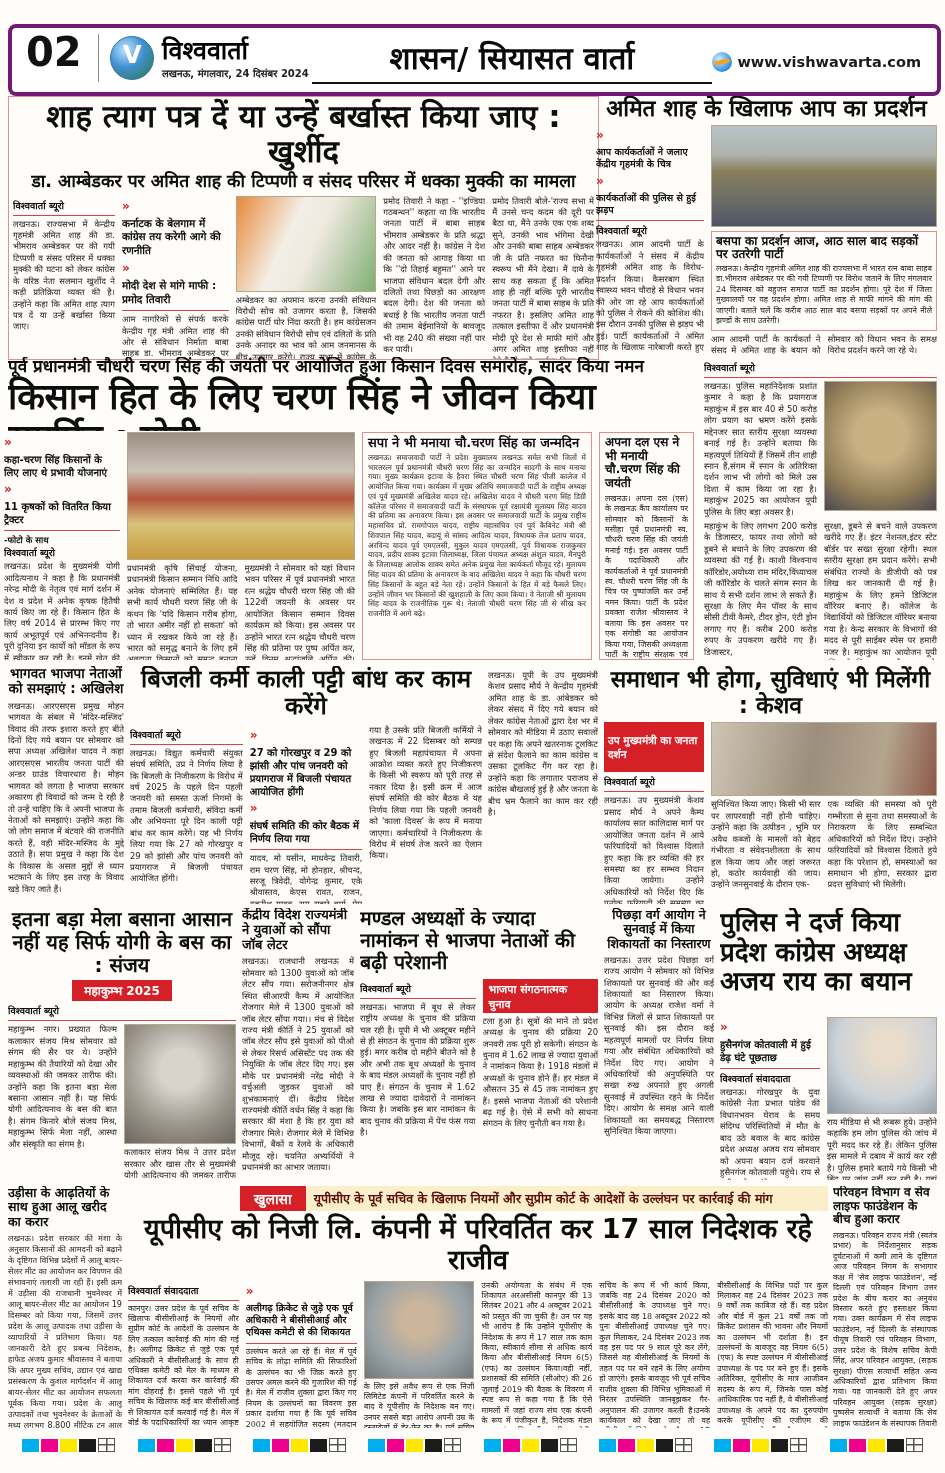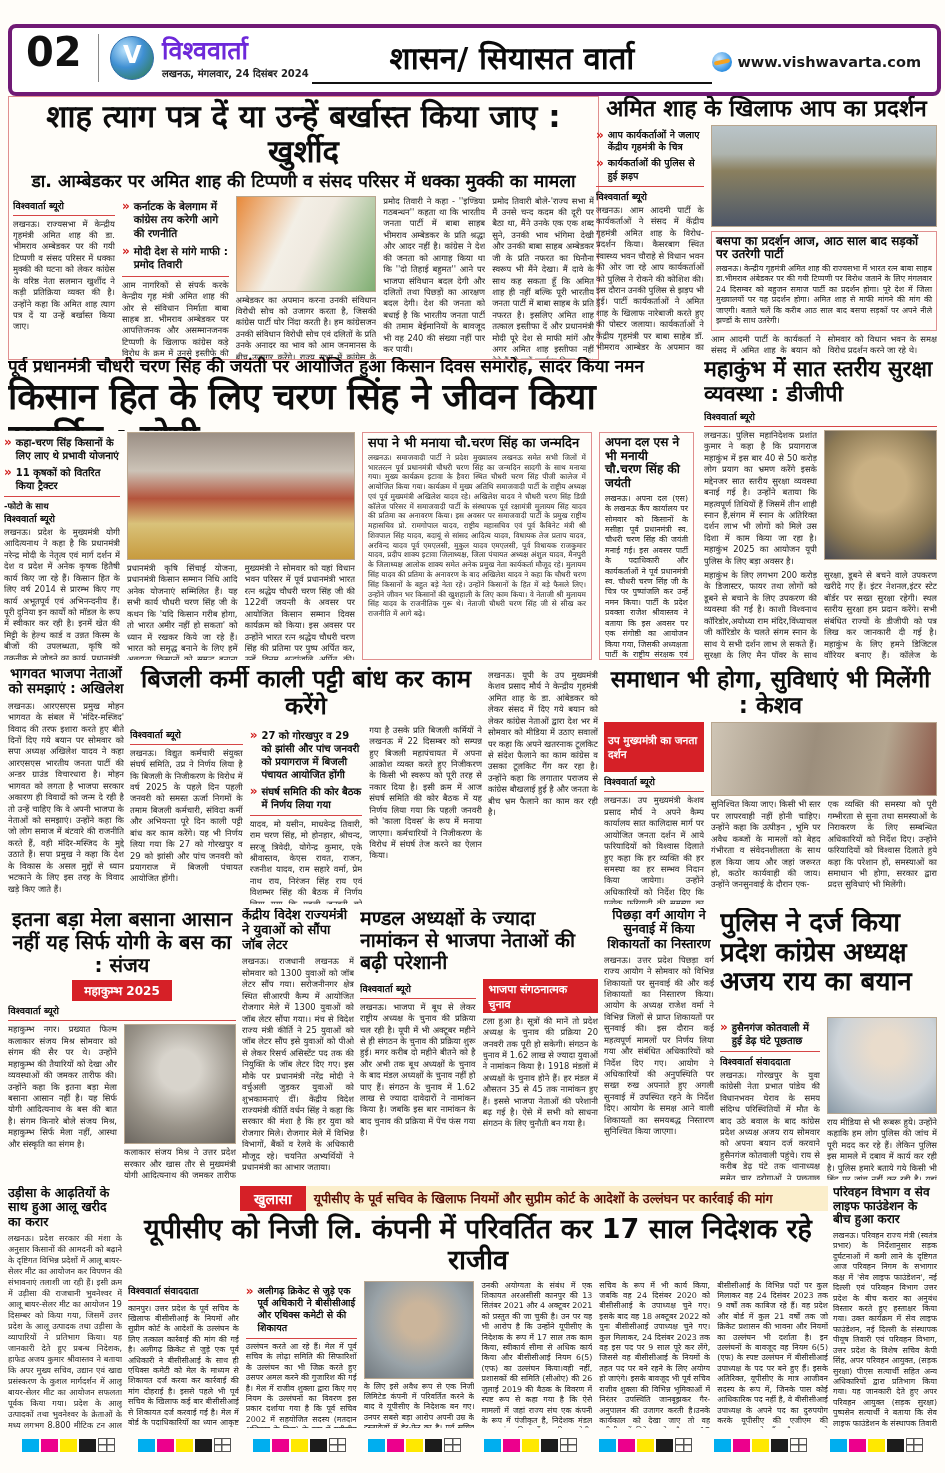--- a/index.html
+++ b/index.html
@@ -4,35 +4,35 @@
 <style>
   html,body{margin:0;padding:0;background:#d9d9d9;font-family:"DejaVu Sans","Liberation Sans",sans-serif;}
   .page{position:relative;width:945px;height:1473px;margin:0 auto;background:#fffdf9;color:#141414;overflow:hidden;}
   .abs{position:absolute;overflow:hidden;}
   .hd{font-weight:bold;color:#0d0d0d;line-height:1.14;}
   .center{text-align:center;}
   .p{font-size:8.4px;line-height:1.36;text-align:justify;color:#1f1f1f;}
   .psm{font-size:7.9px;line-height:1.32;text-align:justify;color:#1f1f1f;}
   .byline{font-size:9.5px;font-weight:bold;color:#101010;margin:3px 0 2px;}
   .redline{height:1px;background:#d64545;margin:3px 0;}
-  .bullet{display:flex;gap:4px;font-size:10.5px;font-weight:bold;line-height:1.3;margin:4px 0;color:#101010;}
+  .bullet{display:flex;gap:4px;font-size:10.5px;font-weight:bold;line-height:1.3;margin:4px 0;color:#101010;flex-direction:column;}
   .bullet .bm{color:#d1201f;font-size:12px;line-height:1.1;flex:0 0 auto;}
   .bullet .bm::before{content:"»";}
   .box{border:1px solid #e08f8f;background:#fffdf9;}
   .photo{border:1px solid #b9a68e;}
   .label-red{background:#d62027;color:#fff;font-weight:bold;display:inline-block;padding:2px 12px;font-size:12px;}
   .cols{display:flex;gap:7px;}
   .col{flex:1;min-width:0;overflow:hidden;}
   
   .mast{position:absolute;left:8px;top:24px;width:925px;height:64px;border:4px solid #701a75;border-radius:8px;background:#fff;}
   .pagenum{position:absolute;left:14px;top:4px;font-size:40px;font-weight:bold;color:#111;line-height:1;}
   .mast-div{position:absolute;left:86px;top:6px;width:1px;height:48px;background:#8a8a8a;}
   .logo-circle{position:absolute;left:98px;top:8px;width:42px;height:42px;border-radius:50%;background:radial-gradient(circle at 35% 30%,#bfe6ff 0%,#3f8fd2 45%,#2f7a3e 100%);border:1px solid #2f6fae;}
   .logo-v{position:absolute;left:111px;top:13px;font-size:24px;font-weight:bold;color:#fff;}
-  .brand{position:absolute;left:150px;top:4px;font-size:25px;font-weight:bold;color:#6d28d9;}
+  .brand{position:absolute;left:150px;top:4px;font-size:25px;font-weight:bold;color:#000000;}
   .dateline{position:absolute;left:150px;top:38px;font-size:10px;font-weight:bold;color:#222;}
   .section-title{position:absolute;left:300px;top:8px;width:400px;text-align:center;font-size:31px;font-weight:bold;color:#0a0a0a;border-bottom:2px solid #111;padding-bottom:4px;}
   .site{position:absolute;right:16px;top:24px;font-size:14.5px;font-weight:bold;color:#1b1b1b;display:flex;align-items:center;gap:5px;}
   .e-icon{width:20px;height:20px;border-radius:50%;background:radial-gradient(circle at 35% 35%,#cfeaff 0%,#2f8fe0 70%);position:relative;display:inline-block;}
   .e-icon::after{content:"";position:absolute;left:2px;top:8px;width:16px;height:4px;border-radius:2px;background:#f6a21d;transform:rotate(-12deg);}
   .marks{position:absolute;left:0;top:1438px;width:945px;display:flex;justify-content:space-evenly;align-items:center;}
   .mgroup{display:flex;align-items:center;gap:2px;}
   .sq{width:17px;height:13px;}
   .c{background:#00aeef}.m{background:#ec008c}.y{background:#ffe800}.k{background:#1c1c1c}
   .reg{width:15px;height:12px;border:1.5px solid #555;background:
@@ -121,21 +121,20 @@
       </div>
     </div>
   </div>
 
   <div class="abs" style="left:8px;top:357px;width:690px;height:74px;">
     <div class="hd" style="font-size:17px;">पूर्व प्रधानमंत्री चौधरी चरण सिंह की जयंती पर आयोजित हुआ किसान दिवस समारोह, सादर किया नमन</div>
     <div class="hd" style="font-size:36px;letter-spacing:-0.5px;">किसान हित के लिए चरण सिंह ने जीवन किया समर्पित : योगी</div>
   </div>
 
   <div class="abs" style="left:704px;top:357px;width:233px;height:303px;">
-    <div class="hd" style="font-size:21.5px;">महाकुंभ में सात स्तरीय सुरक्षा व्यवस्था : डीजीपी</div>
     <div class="byline" style="margin-top:4px;">विश्ववार्ता ब्यूरो</div>
     <div class="redline"></div>
     <div class="cols">
       <div class="col p">लखनऊ। पुलिस महानिदेशक प्रशांत कुमार ने कहा है कि प्रयागराज महाकुंभ में इस बार 40 से 50 करोड़ लोग प्रयाग का भ्रमण करेंगे इसके मद्देनजर सात स्तरीय सुरक्षा व्यवस्था बनाई गई है। उन्होंने बताया कि महत्वपूर्ण तिथियों हैं जिसमें तीन शाही स्नान हैं,संगम में स्नान के अतिरिक्त दर्शन लाभ भी लोगों को मिले उस दिशा में काम किया जा रहा है। महाकुंभ 2025 का आयोजन यूपी पुलिस के लिए बड़ा अवसर है।</div>
       <div class="col" style="flex:0 0 113px;">
         <div class="photo" style="height:128px;background:radial-gradient(circle at 50% 42%,#c9b083 28%,#8d7a55 68%,#494952 100%);"></div>
       </div>
     </div>
     <div class="cols" style="margin-top:3px;">
       <div class="col p">महाकुंभ के लिए लगभग 200 करोड़ के डिजास्टर, फायर तथा लोगों को डूबने से बचाने के लिए उपकरण की व्यवस्था की गई है। काशी विश्वनाथ कॉरिडोर,अयोध्या राम मंदिर,विंध्याचल जी कॉरिडोर के चलते संगम स्नान के साथ ये सभी दर्शन लाभ ले सकते हैं। सुरक्षा के लिए मैन पॉवर के साथ सीसी टीवी कैमरे, टीदर ड्रोन, एंटी ड्रोन लगाए गए हैं। करीब 200 करोड़ रुपए के उपकरण खरीदे गए हैं। डिजास्टर,</div>

